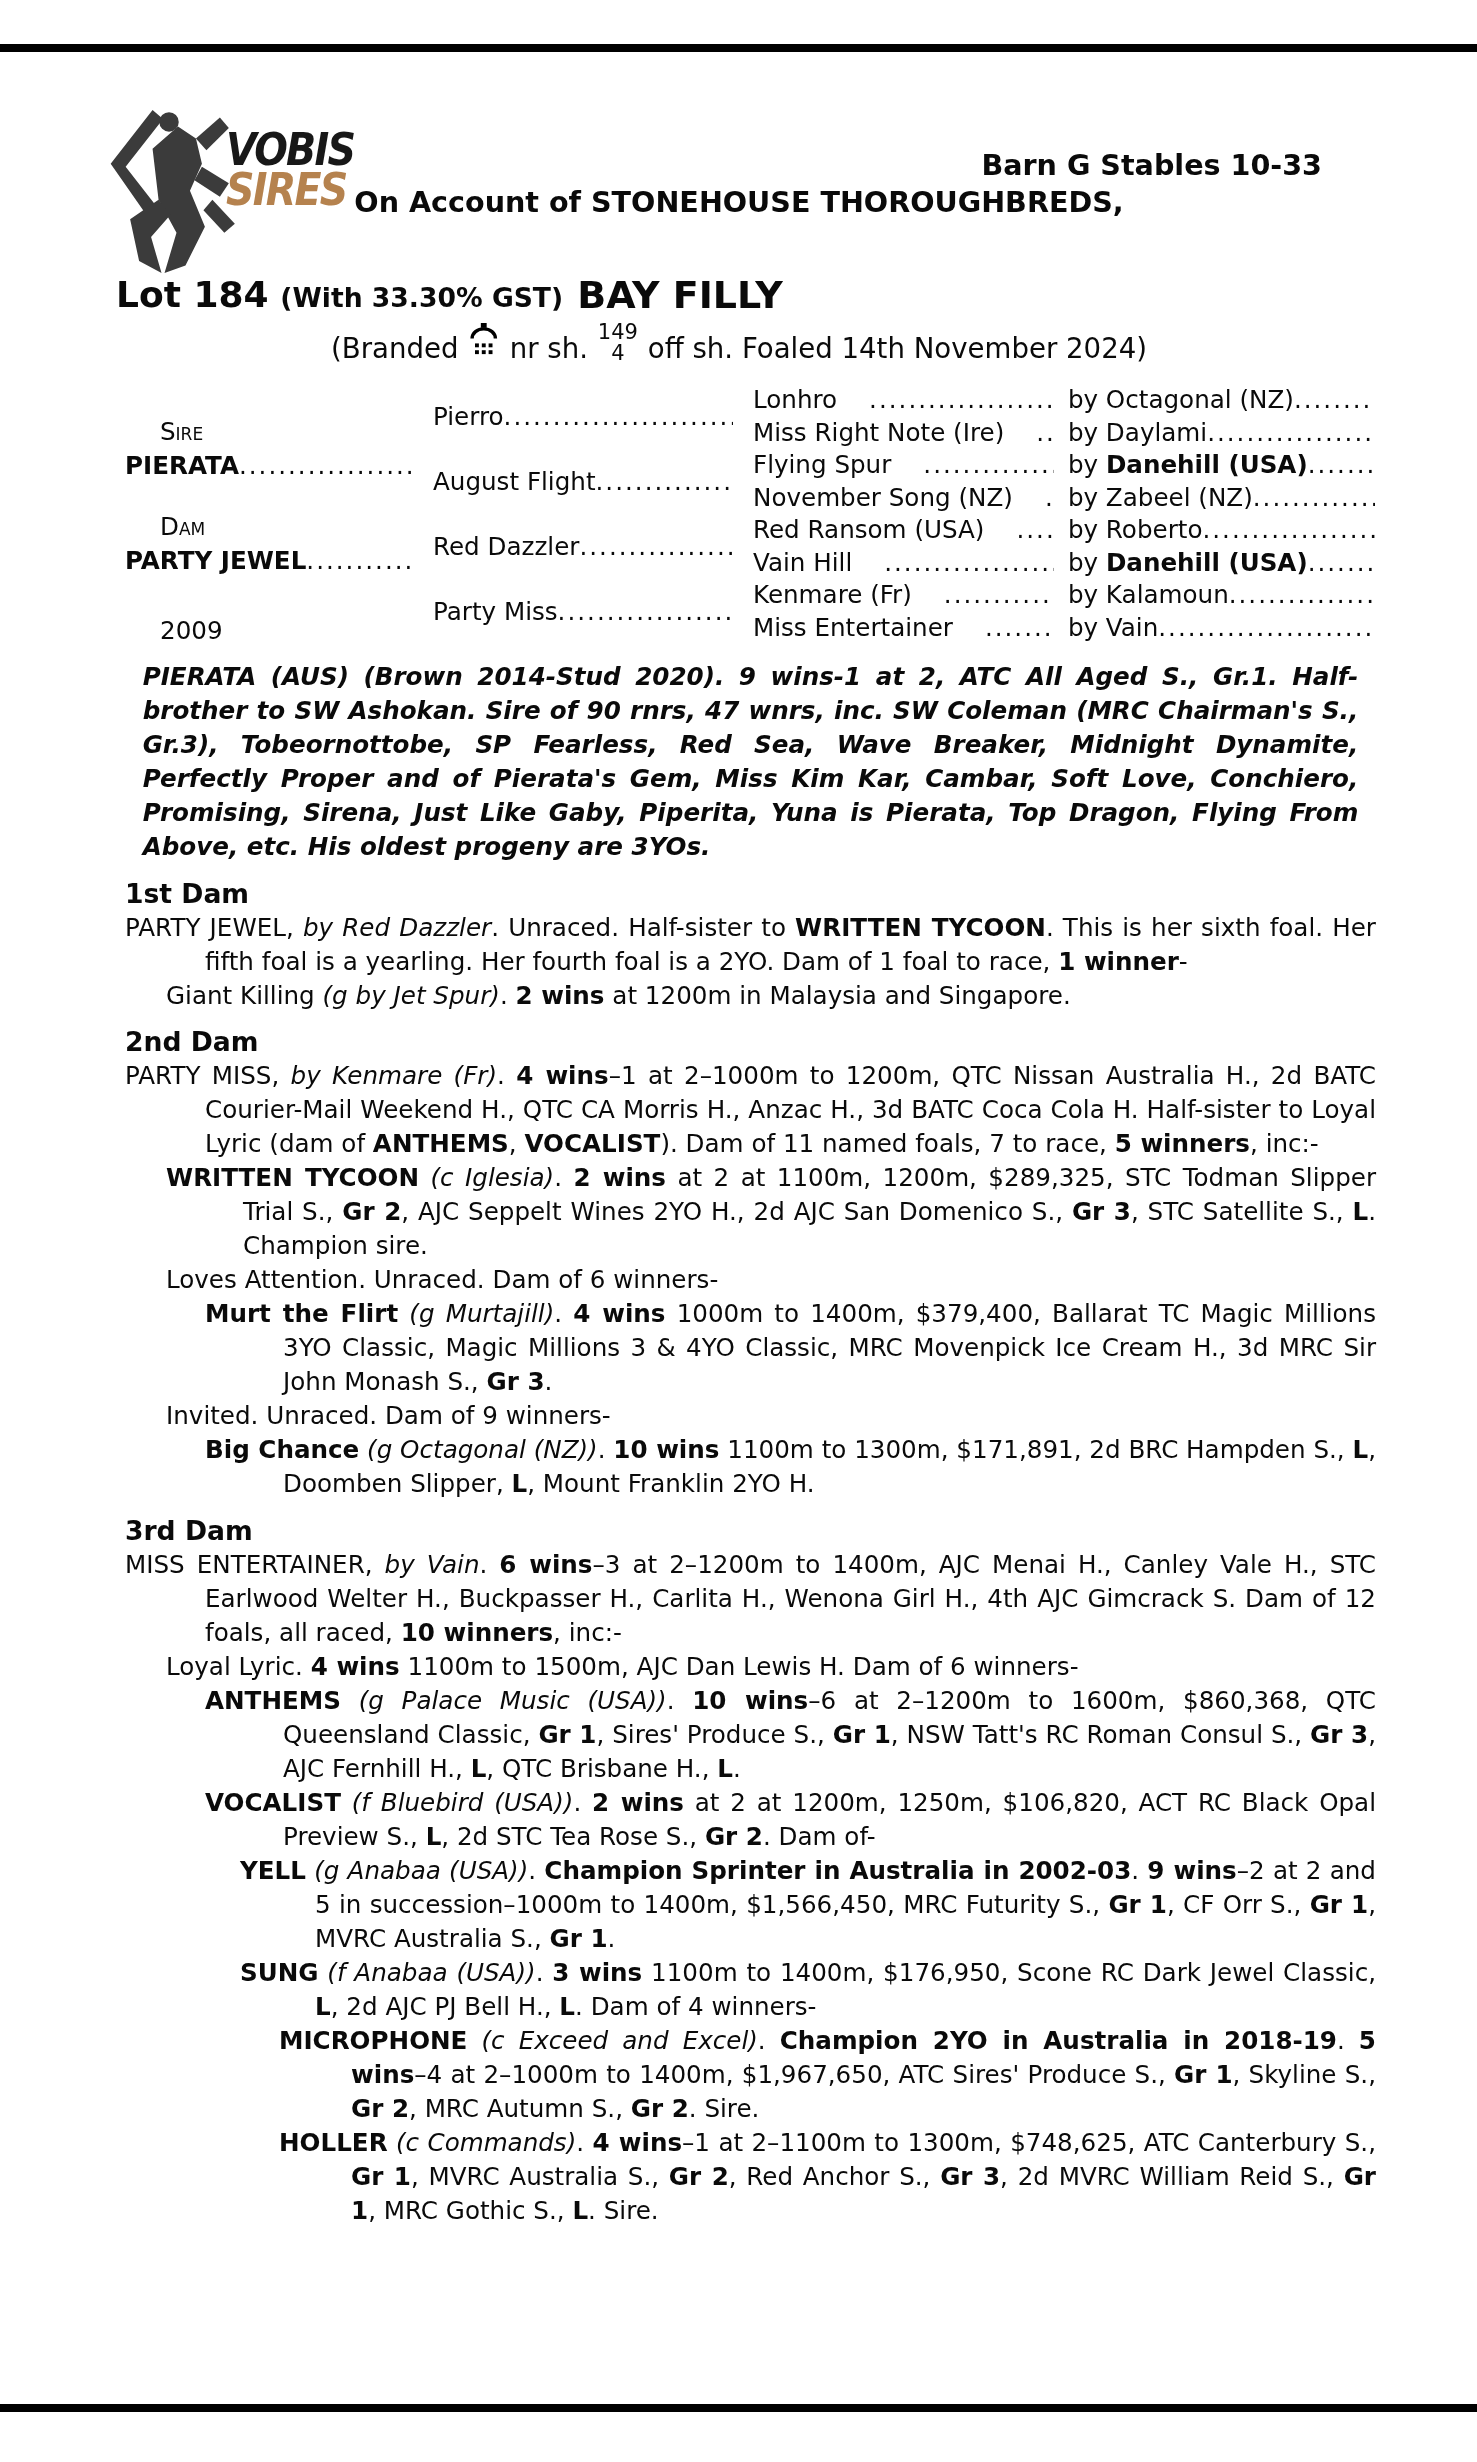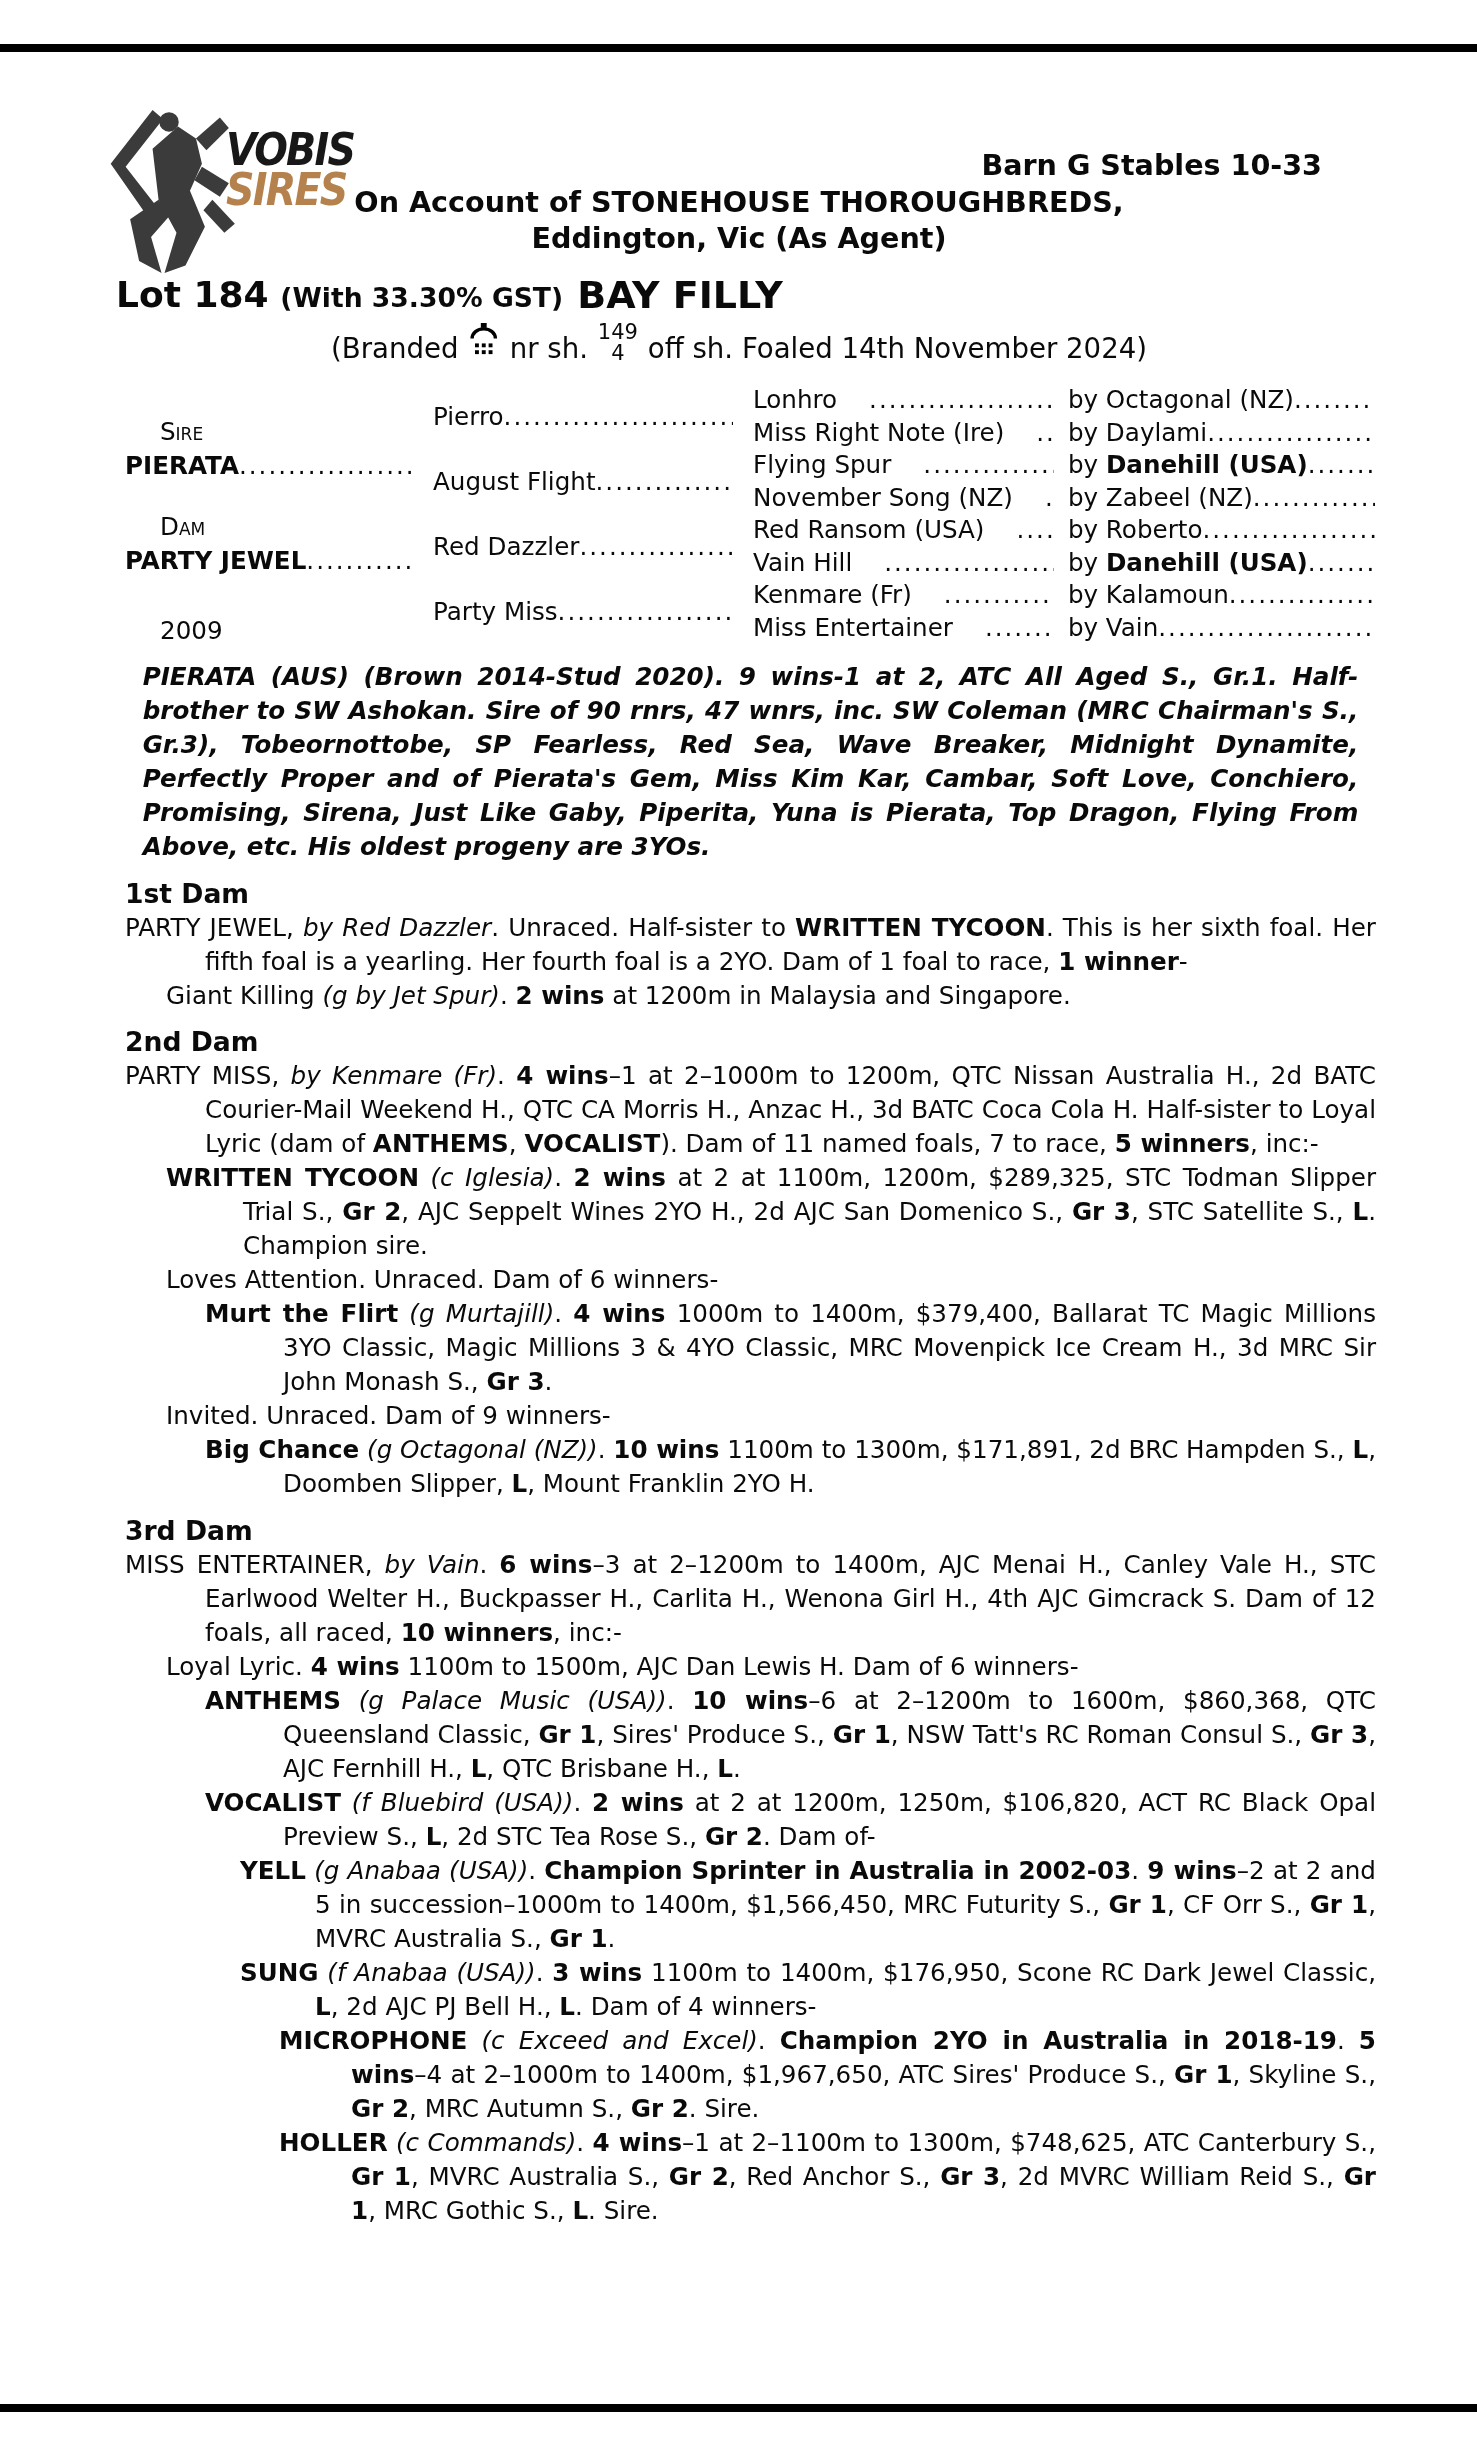--- a/index.html
+++ b/index.html
@@ -80,21 +80,20 @@
       </svg>
     </span>
     <span class="logo-words">
       <div class="logo-vobis">VOBIS</div>
       <div class="logo-sires">SIRES</div>
     </span>
   </div>
 
   <div class="barn">Barn G Stables 10-33</div>
   <div class="vendor1">On Account of STONEHOUSE THOROUGHBREDS,</div>
-  <div class="vendor2">Eddington, Vic (As Agent)</div>
 
   <div class="lotline">
     <span class="lot">Lot 184</span>
     <span class="gst">(With 33.30% GST)</span>
   </div>
   <div class="bayfilly">BAY FILLY</div>
 
   <div class="branded">
     <span>(Branded</span>
     <span>

